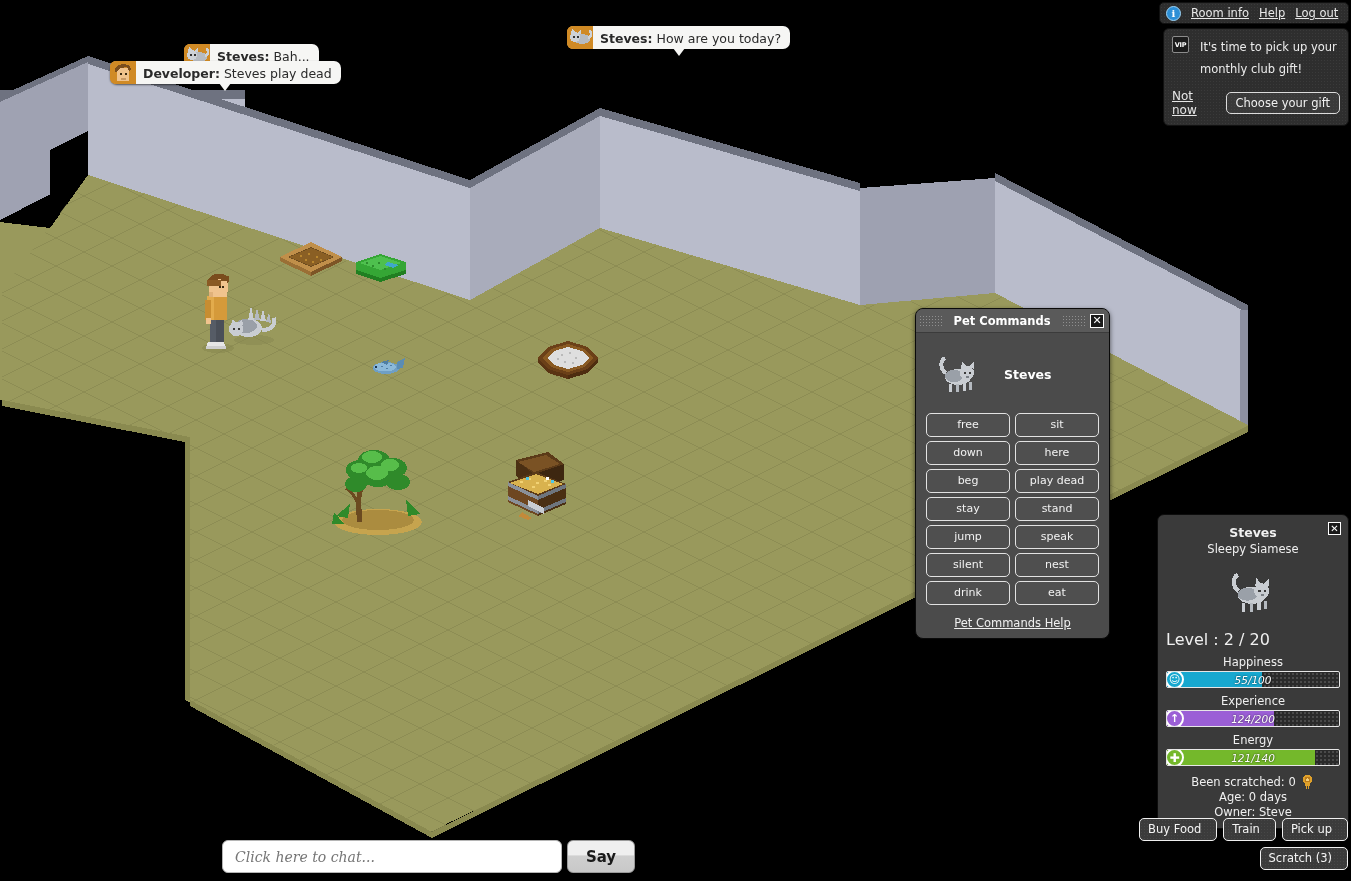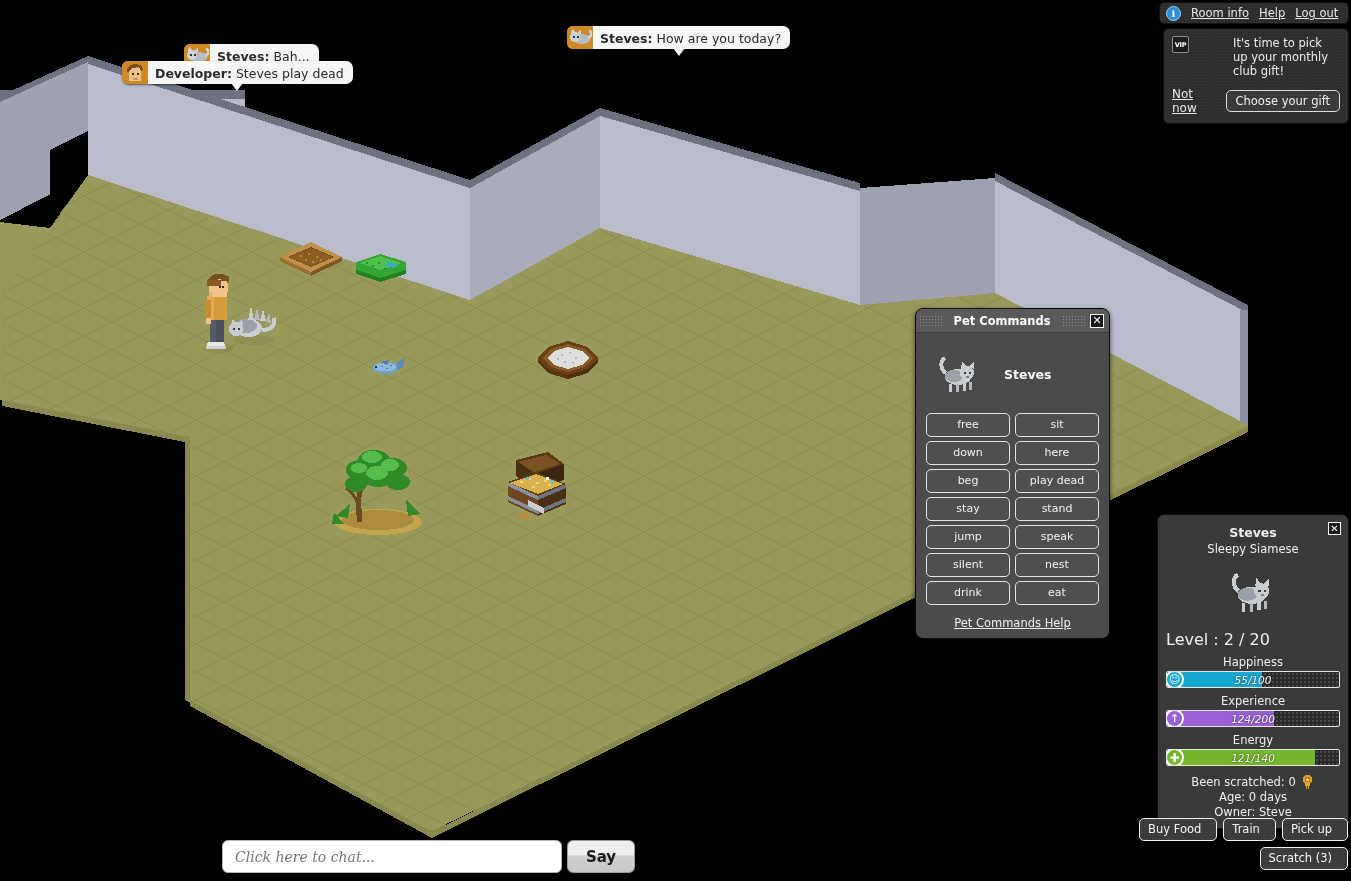--- a/index.html
+++ b/index.html
@@ -104,32 +104,32 @@
     background: #2e2e2e;
     background-image: radial-gradient(#3a3a3a 1px, transparent 1px);
     background-size: 3px 3px;
     border-radius: 6px;
     border: 1px solid #111;
     padding: 7px 8px 8px 8px;
     color: #ececec;
     font-size: 11.5px;
     font-family: "DejaVu Sans", sans-serif;
   }
-  #club-gift .row1 { display: flex; gap: 4px; align-items: flex-start; justify-content: space-between; }
+  #club-gift .row1 { display: flex; gap: 11px; align-items: flex-start; justify-content: space-between; }
   .vip-icon {
     width: 17px; height: 17px; flex: 0 0 17px;
     background: #1c1c1c;
     border: 1px solid #8c8c8c;
     border-radius: 2px;
     color: #fff;
     font-size: 6.5px; font-weight: bold;
     display: flex; align-items: center; justify-content: center;
     letter-spacing: -0.3px;
   }
-  #club-gift .msg { line-height: 14px; margin-left: 40px; }
+  #club-gift .msg { line-height: 22px; }
   #club-gift .actions {
     margin-top: 9px;
     display: flex; align-items: center; gap: 9px;
   }
   #club-gift .notnow {
     color: #e6e6e6; text-decoration: underline; font-size: 12px; cursor: pointer;
   }
   .dk-btn {
     background: #3a3a3a;
     background-image: radial-gradient(#444 1px, transparent 1px);
@@ -602,21 +602,21 @@
         <rect x="10" y="10" width="1.5" height="1.5" fill="#333"></rect>
         <path d="M21 12 C25 11, 25 6, 22 5" stroke="#cdd2d7" stroke-width="2.5" fill="none"></path>
       </svg>
     </div>
     <div class="txt">
       <b>Steves:</b>
       <span>Bah...</span>
     </div>
   </div>
 
-  <div class="bubble" style="left:122px; top:61px;">
+  <div class="bubble" style="left:110px; top:61px;">
     <div class="av">
       <svg width="26" height="23" viewBox="0 0 26 23" shape-rendering="crispEdges">
         <rect width="26" height="23" fill="#d08a25"></rect>
         <rect x="7" y="7" width="12" height="13" fill="#f0c38d"></rect>
         <path d="M5 9 C5 2, 20 1, 21 8 L20 11 L17 6 L10 7 L6 12 Z" fill="#7a4d1d"></path>
         <rect x="10" y="12" width="2" height="2" fill="#3a2a12"></rect>
         <rect x="15" y="12" width="2" height="2" fill="#3a2a12"></rect>
         <rect x="11" y="17" width="5" height="1.5" fill="#c99a66"></rect>
       </svg>
     </div>

